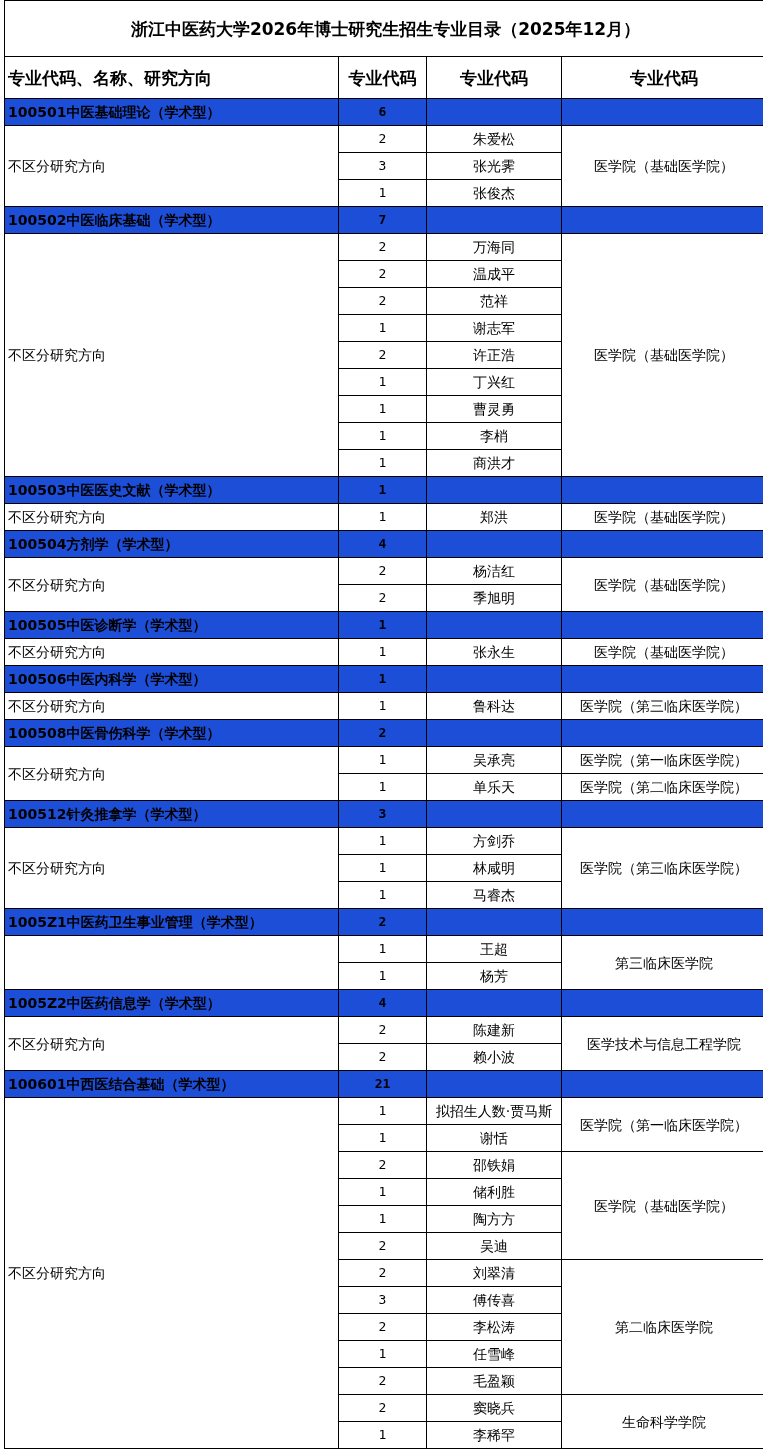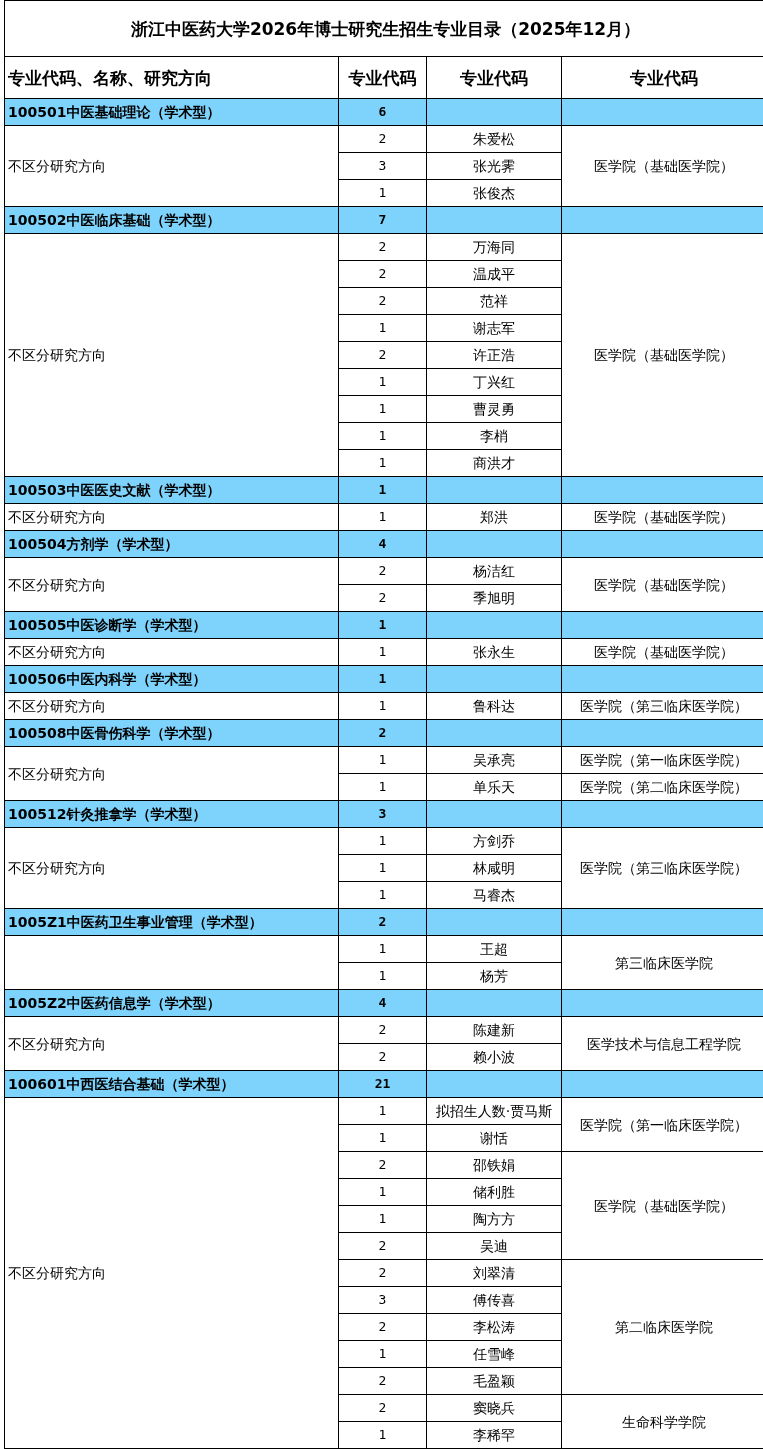--- a/index.html
+++ b/index.html
@@ -2,21 +2,21 @@
 <html><head>
 <meta charset="utf-8">
 <style>
   html, body { margin:0; padding:0; background:#fff; }
   body { width:763px; height:1449px; overflow:hidden; font-family:"DejaVu Sans", sans-serif; }
   table { border-collapse:collapse; table-layout:fixed; width:762px; position:absolute; left:4px; top:0; }
   td { border:1px solid #000; padding:0; font-size:14px; color:#000; height:26px; line-height:26px; white-space:nowrap; overflow:hidden; }
   .title td { height:55px; text-align:center; font-weight:bold; font-size:17px; }
   .head td { height:41px; font-weight:bold; font-size:17px; text-align:center; }
   .head td.left { text-align:left; padding-left:3px; }
-  .sec td { background:#7dd3fc; font-weight:bold; }
+  .sec td { background:#1d4ed8; font-weight:bold; }
   .sec td.name { padding-left:3px; }
   .c { text-align:center; }
   .l { text-align:left; padding-left:3px; }
   .num { font-family:"DejaVu Sans Mono", monospace; font-size:13px; }
 </style>
 </head>
 <body>
 
 <table>
   <colgroup>

